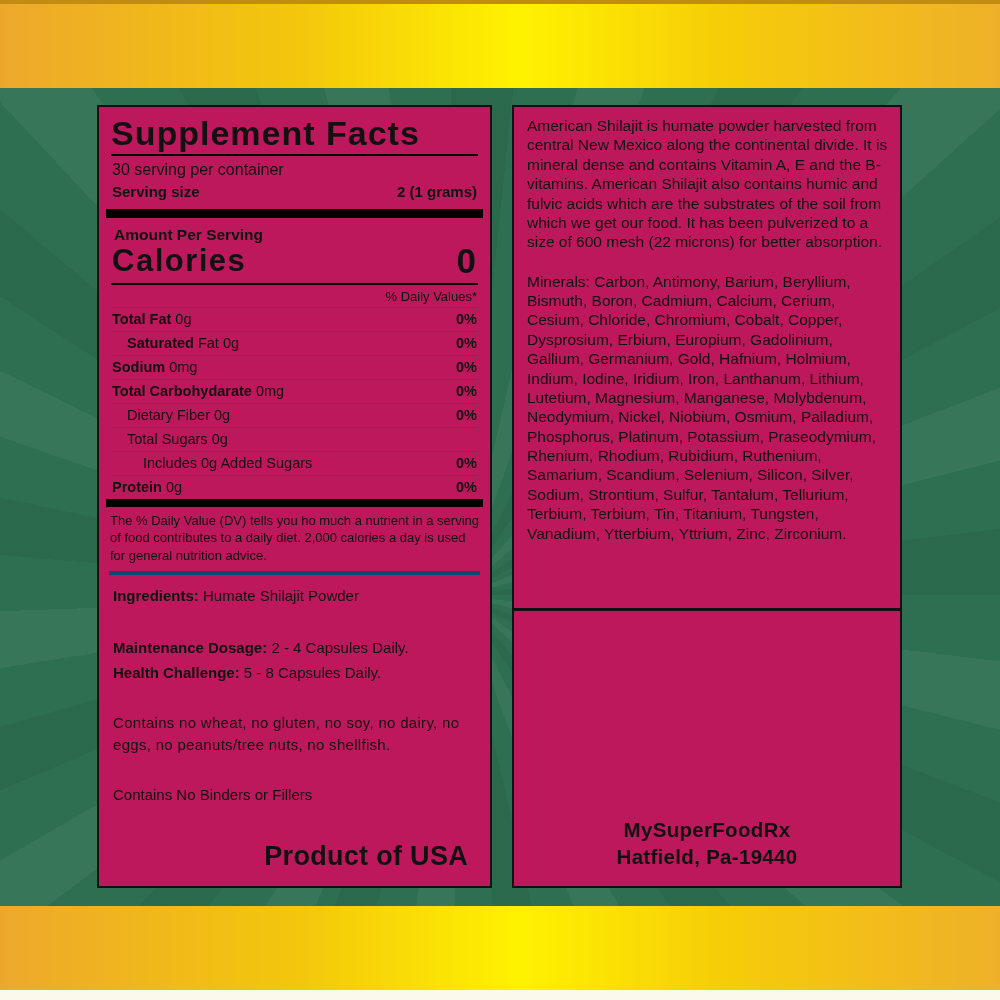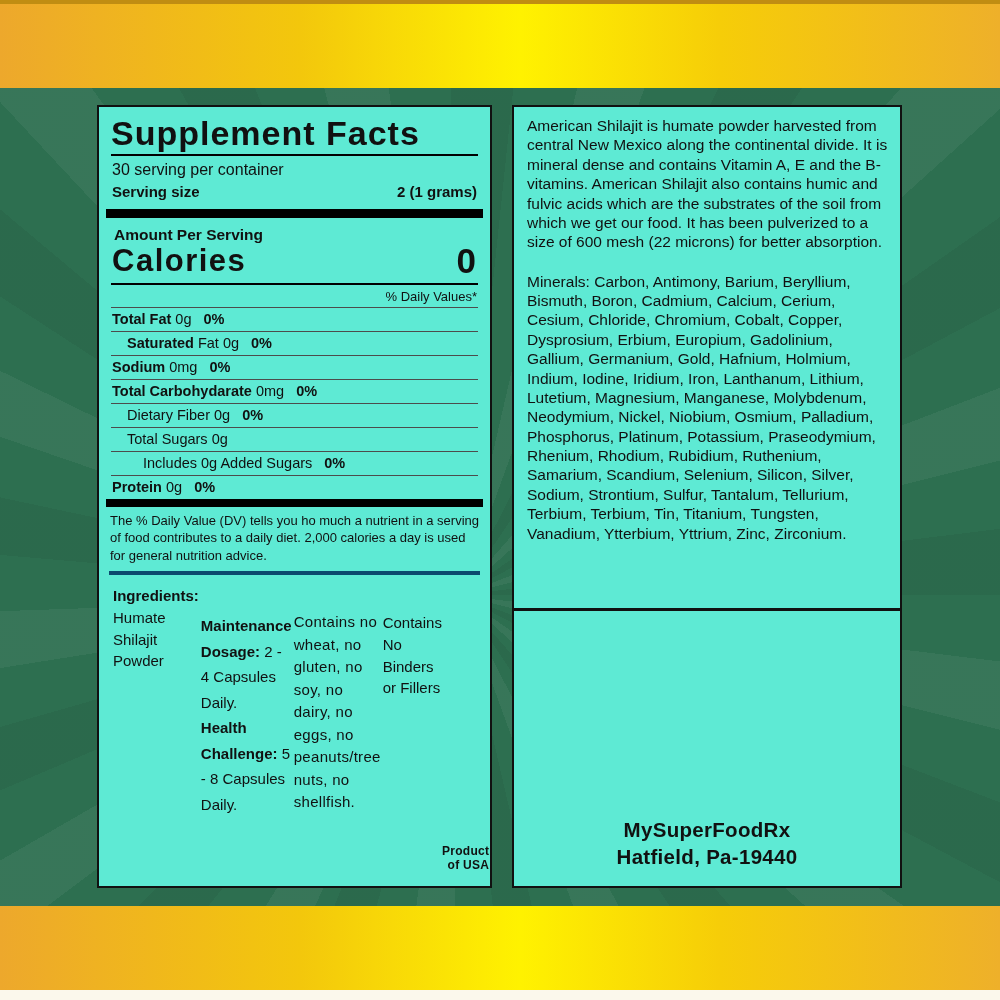--- a/index.html
+++ b/index.html
@@ -16,49 +16,49 @@
         rgba(255,255,255,0) 7deg 14deg,
         rgba(0,0,0,0.05) 14deg 21deg,
         rgba(0,0,0,0) 21deg 28deg);
   }
   .band{position:absolute;left:0;width:1000px;
     background:linear-gradient(90deg,#eda82c 0%,#f3c70c 30%,#fff200 52%,#f6cd08 72%,#eeb02a 100%);}
   .band-top{top:0;height:88px;border-top:4px solid #c08d12;box-sizing:border-box;}
   .band-bottom{top:906px;height:84px;}
   .white-strip{position:absolute;left:0;top:990px;width:1000px;height:10px;background:#fbf8ec;}
 
-  .panel{position:absolute;top:105px;height:783px;background:#5eead4;border:2px solid #111;
+  .panel{position:absolute;top:105px;height:783px;background:#be185d;border:2px solid #111;
     box-sizing:border-box;display:flex;flex-direction:column;}
   .left-panel{left:97px;width:395px;padding:6px 12px 0 12px;}
   .right-panel{left:512px;width:390px;padding:0;}
 
   
   .sf-title{font-size:34px;font-weight:bold;letter-spacing:1px;line-height:40px;white-space:nowrap;}
   .title-rule{border-top:2px solid #000;margin-top:1px;}
   .servings{font-size:16px;padding:5px 0 3px 1px;}
   .serving-row{display:flex;justify-content:space-between;font-weight:bold;font-size:15px;padding:1px 1px 9px 1px;}
   .thick-bar{height:9px;background:#000;margin:0 -5px;}
   .aps{font-weight:bold;font-size:15.5px;padding:8px 0 0 3px;}
   .calories-row{display:flex;justify-content:space-between;align-items:flex-end;padding:0 2px 2px 1px;}
   .cal-label{font-size:31px;font-weight:bold;letter-spacing:1.5px;line-height:34px;}
   .cal-value{font-size:35px;font-weight:bold;line-height:34px;}
   .dv-header{border-top:2px solid #000;margin-top:3px;text-align:right;font-size:13px;padding:4px 1px 3px 0;}
-  .nrow{display:flex;border-top:1px solid #4c4c4c;
+  .nrow{display:flex;justify-content:space-between;border-top:1px solid #4c4c4c;
     padding:3px 1px 4px 1px;font-size:14.5px;line-height:16px;gap:12px;}
   .nrow .b{font-weight:bold;} .nrow .i{font-style:italic;}
   .nrow.ind1 .nleft{padding-left:15px;} .nrow.ind2 .nleft{padding-left:31px;}
   .ndv{font-weight:bold;}
   .thick-bar2{height:8px;background:#000;margin:0 -5px;}
   .footnote{font-size:13px;line-height:1.34;padding:5px 1px 7px 1px;border-bottom:4px solid #0c4a6e;margin:0 -2px;}
-  .info-block{flex:1;display:flex;flex-direction:row;font-size:15px;padding-top:10px;}
+  .info-block{flex:1;display:flex;flex-direction:column;font-size:15px;padding-top:10px;}
   .info-line{margin:0;padding-left:2px;line-height:1.45;}
   .dosage-block{margin-top:28px;line-height:1.7;}
   .allergen{margin-top:26px;line-height:1.5;letter-spacing:0.3px;max-width:355px;}
   .binders{margin-top:27px;}
-  .origin{margin-top:auto;text-align:right;font-weight:bold;font-size:12px;padding:0 10px 14px 0;letter-spacing:0.3px;}
+  .origin{margin-top:auto;text-align:right;font-weight:bold;font-size:27px;padding:0 10px 14px 0;letter-spacing:0.3px;}
 
   
   .rp-top{min-height:504px;border-bottom:3px solid #111;padding:9px 12px 8px 13px;box-sizing:border-box;}
   .desc{font-size:15.5px;line-height:1.25;margin:0;}
   .minerals{margin-top:20px;}
   .rp-bottom{flex:1;display:flex;align-items:flex-end;justify-content:center;padding-bottom:16px;}
   .company{text-align:center;font-weight:bold;font-size:20.5px;line-height:1.32;letter-spacing:0.3px;}
 </style>
 </head>
 <body>

